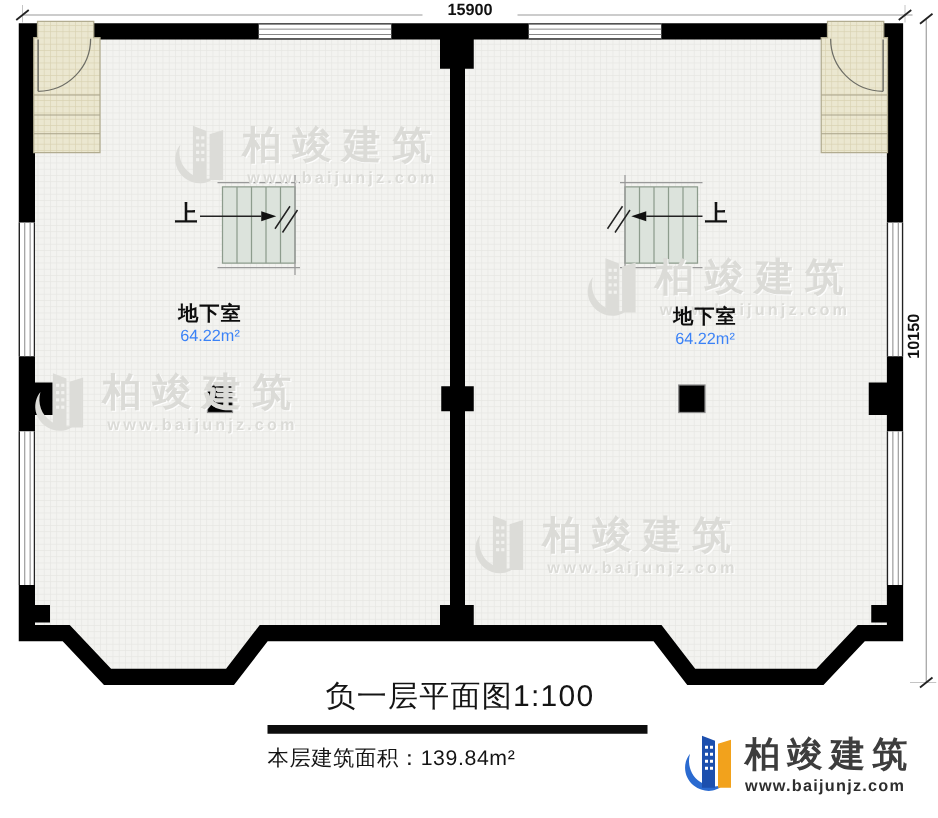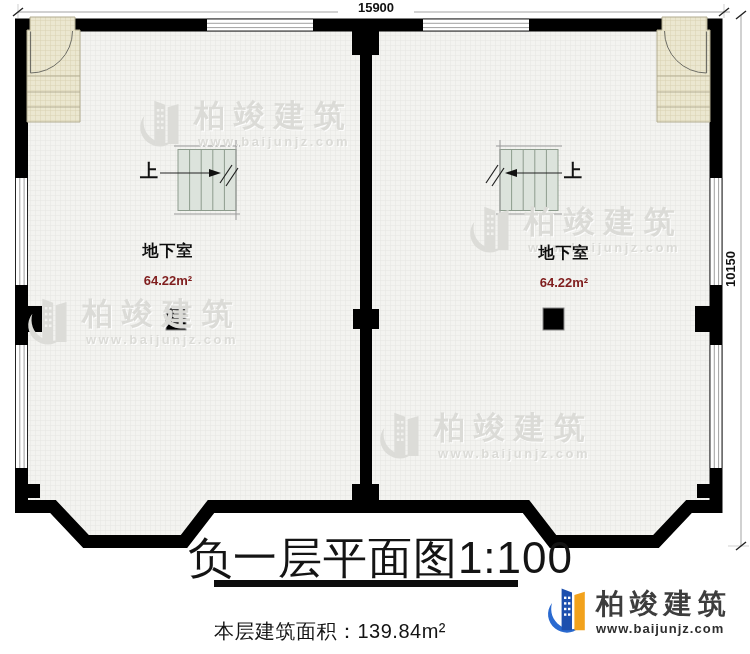--- a/index.html
+++ b/index.html
@@ -6,32 +6,32 @@
   .canvas{
     position:relative;width:750px;height:654px;background:#fff;overflow:hidden;
     font-family:"Liberation Sans","DejaVu Sans",sans-serif;color:#111;
   }
   .abs{position:absolute;}
   .lbl{position:absolute;white-space:nowrap;}
   .dim{font-size:13px;font-weight:bold;color:#111;background:#fff;text-align:center;line-height:14px;}
   .dim-right{transform:rotate(-90deg);transform-origin:50% 50%;}
   .up{font-size:18px;font-weight:bold;color:#111;line-height:18px;}
   .room{display:flex;flex-direction:column;align-items:center;text-align:center;}
-  .room-name{font-size:16px;font-weight:bold;letter-spacing:1px;line-height:18px;color:#0d0d0d;font-family:Liberation Mono, monospace;}
-  .room-area{font-size:13px;font-weight:bold;line-height:14px;color:#7f1d1d;margin-top:13px;}
+  .room-name{font-size:16px;font-weight:bold;letter-spacing:1px;line-height:18px;color:#0d0d0d;}
+  .room-area{font-size:13px;font-weight:normal;line-height:14px;color:#3b82f6;margin-top:1px;}
   .wm{position:absolute;display:flex;align-items:center;gap:8px;color:#dbdbd7;}
   .wm svg{width:50px;height:56px;flex:0 0 auto;}
   .wm-col{display:flex;flex-direction:column;align-items:center;}
   .wm-brand{font-size:31px;font-weight:bold;letter-spacing:9px;line-height:1;
     text-shadow:1px 1px 0 rgba(255,255,255,.85);}
   .wm-url{font-size:13px;font-weight:bold;letter-spacing:2.5px;margin-top:3px;
     text-shadow:1px 1px 0 rgba(255,255,255,.85);}
-  .title{font-size:44px;letter-spacing:1px;color:#141414;text-align:right;line-height:40px;}
+  .title{font-size:24px;letter-spacing:1px;color:#141414;text-align:center;line-height:40px;}
   .title-rule{background:#0d0d0d;}
-  .info{font-size:20px;font-weight:500;color:#141414;line-height:22px;letter-spacing:.5px;margin-top:24px;}
+  .info{font-size:17px;font-weight:500;color:#141414;line-height:22px;letter-spacing:.5px;}
   .brand-text{font-size:28px;font-weight:bold;color:#3d3d3d;letter-spacing:6px;line-height:30px;}
   .brand-url{font-size:13px;font-weight:bold;color:#2e2e2e;letter-spacing:1px;line-height:14px;}
 </style>
 </head>
 <body>
 
 <div class="canvas">
 
   <svg class="abs" style="left:0;top:0" width="750" height="654" viewBox="0 0 750 654">
     <defs>

